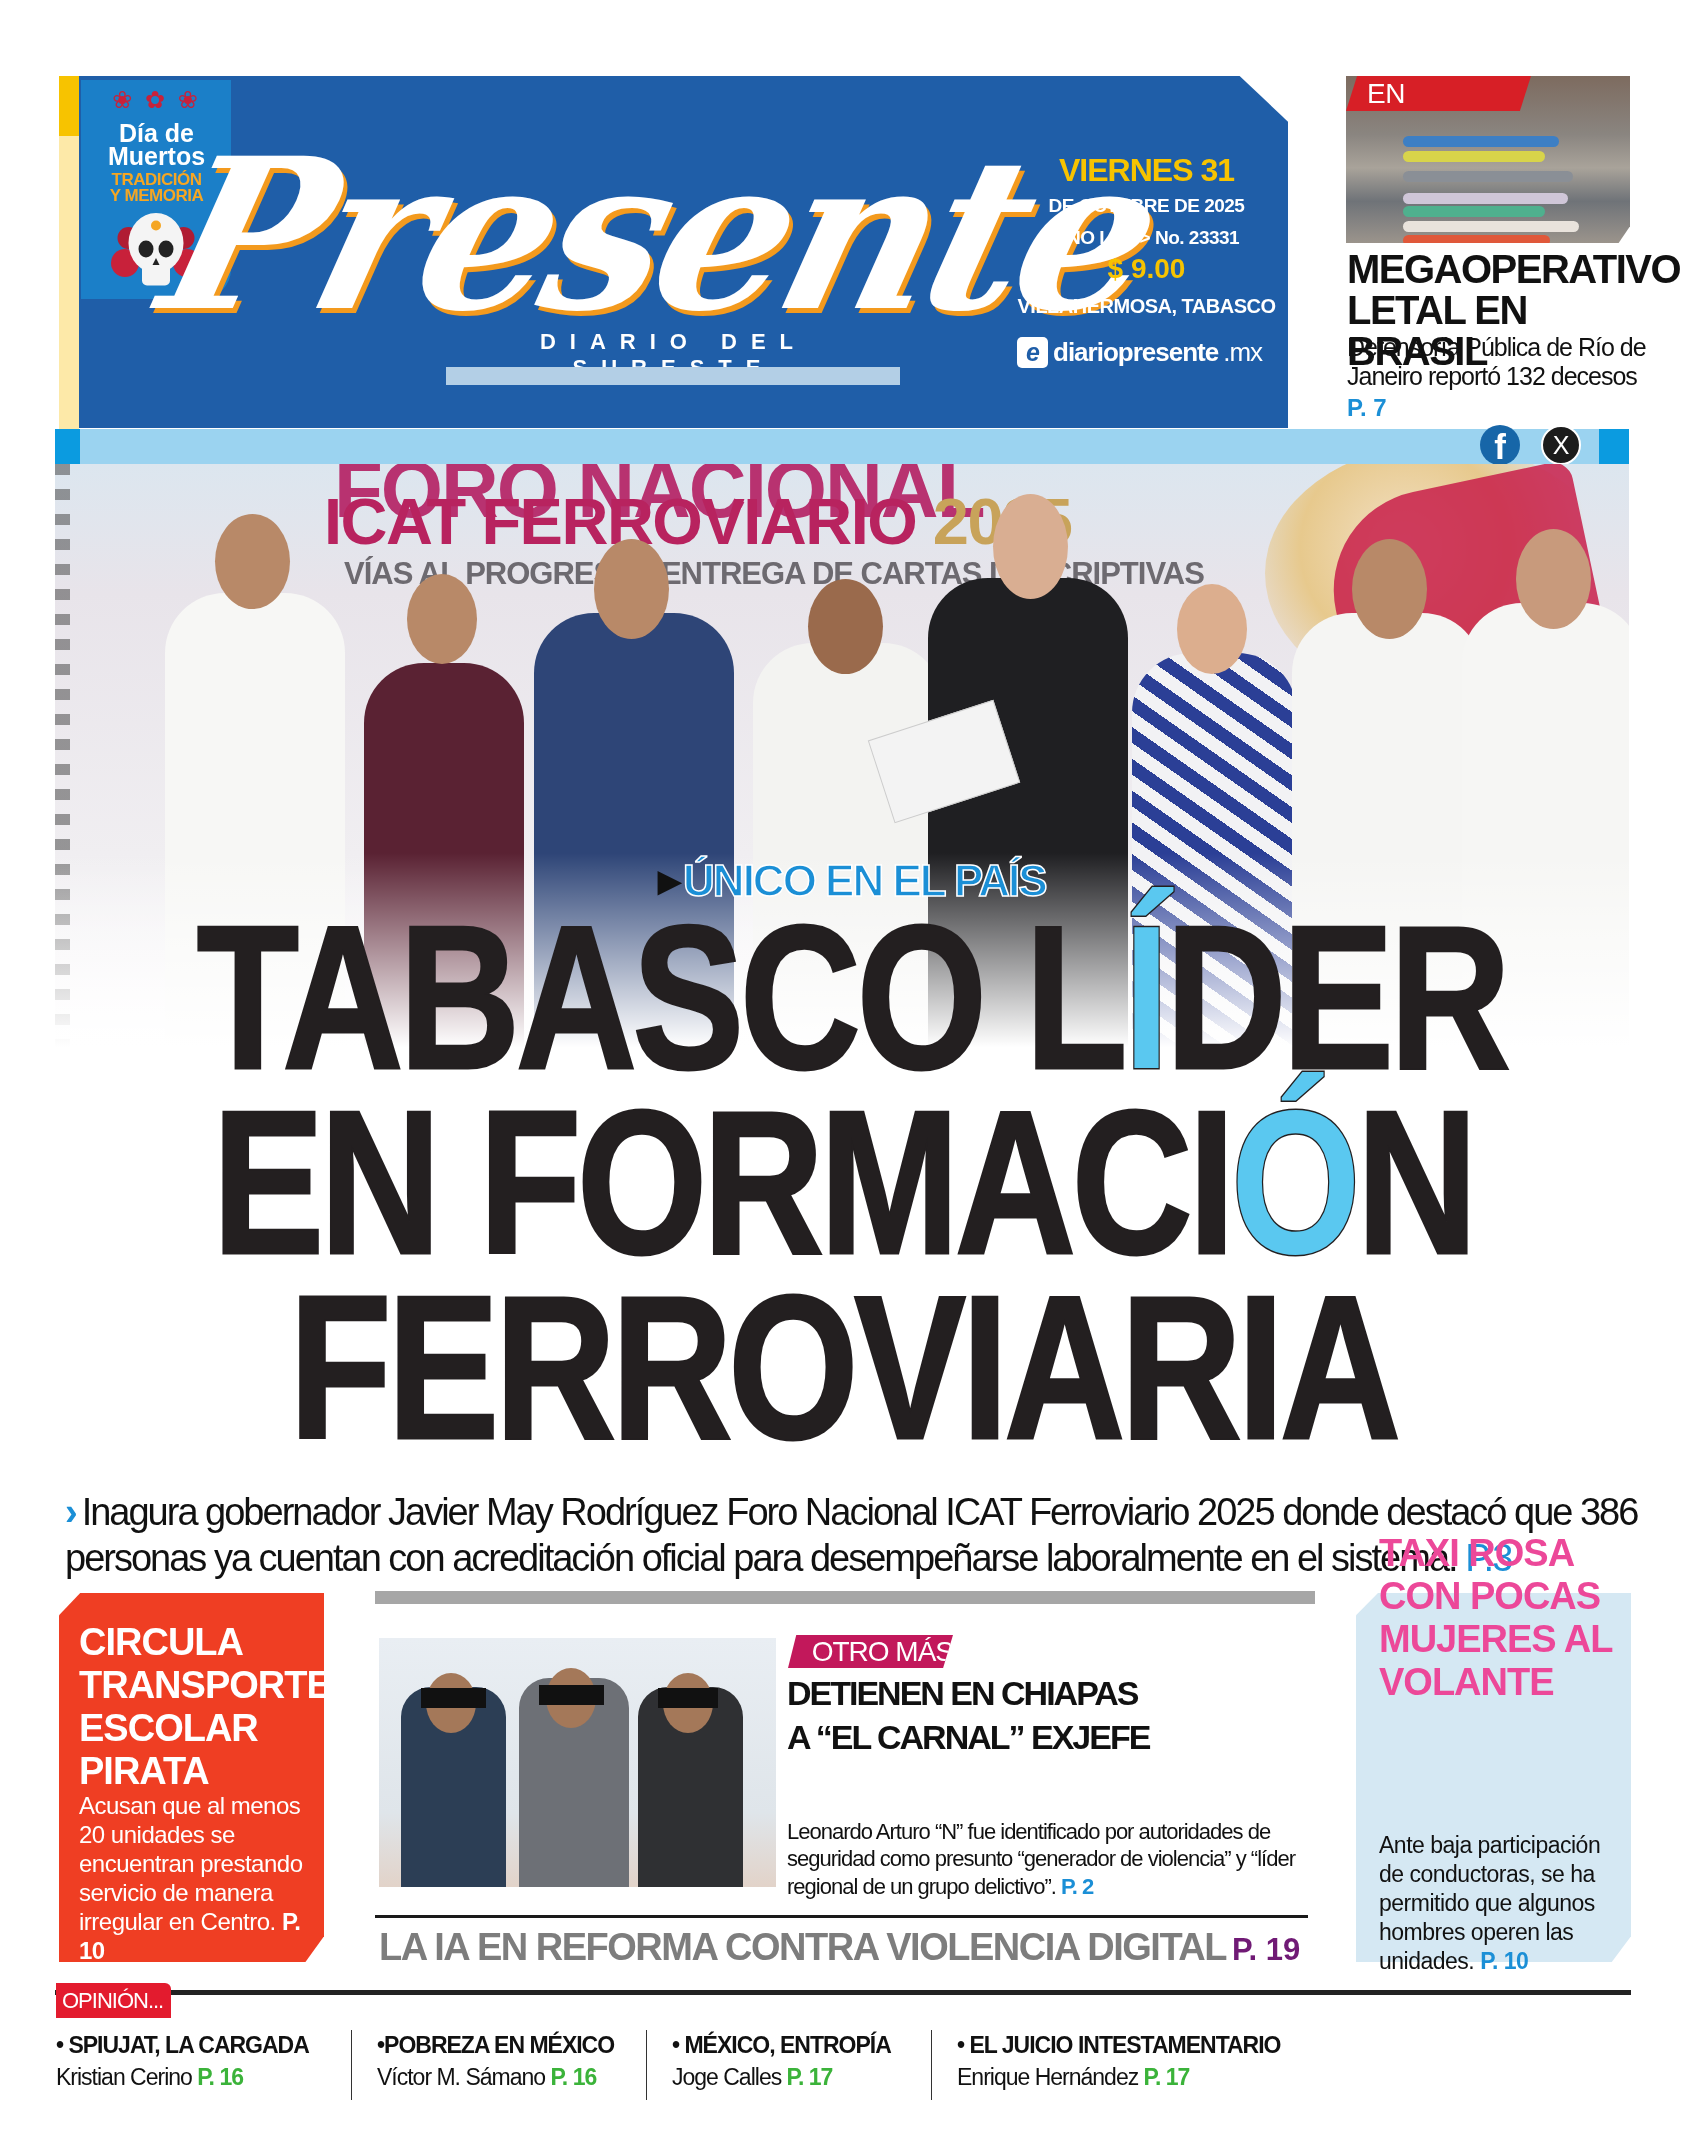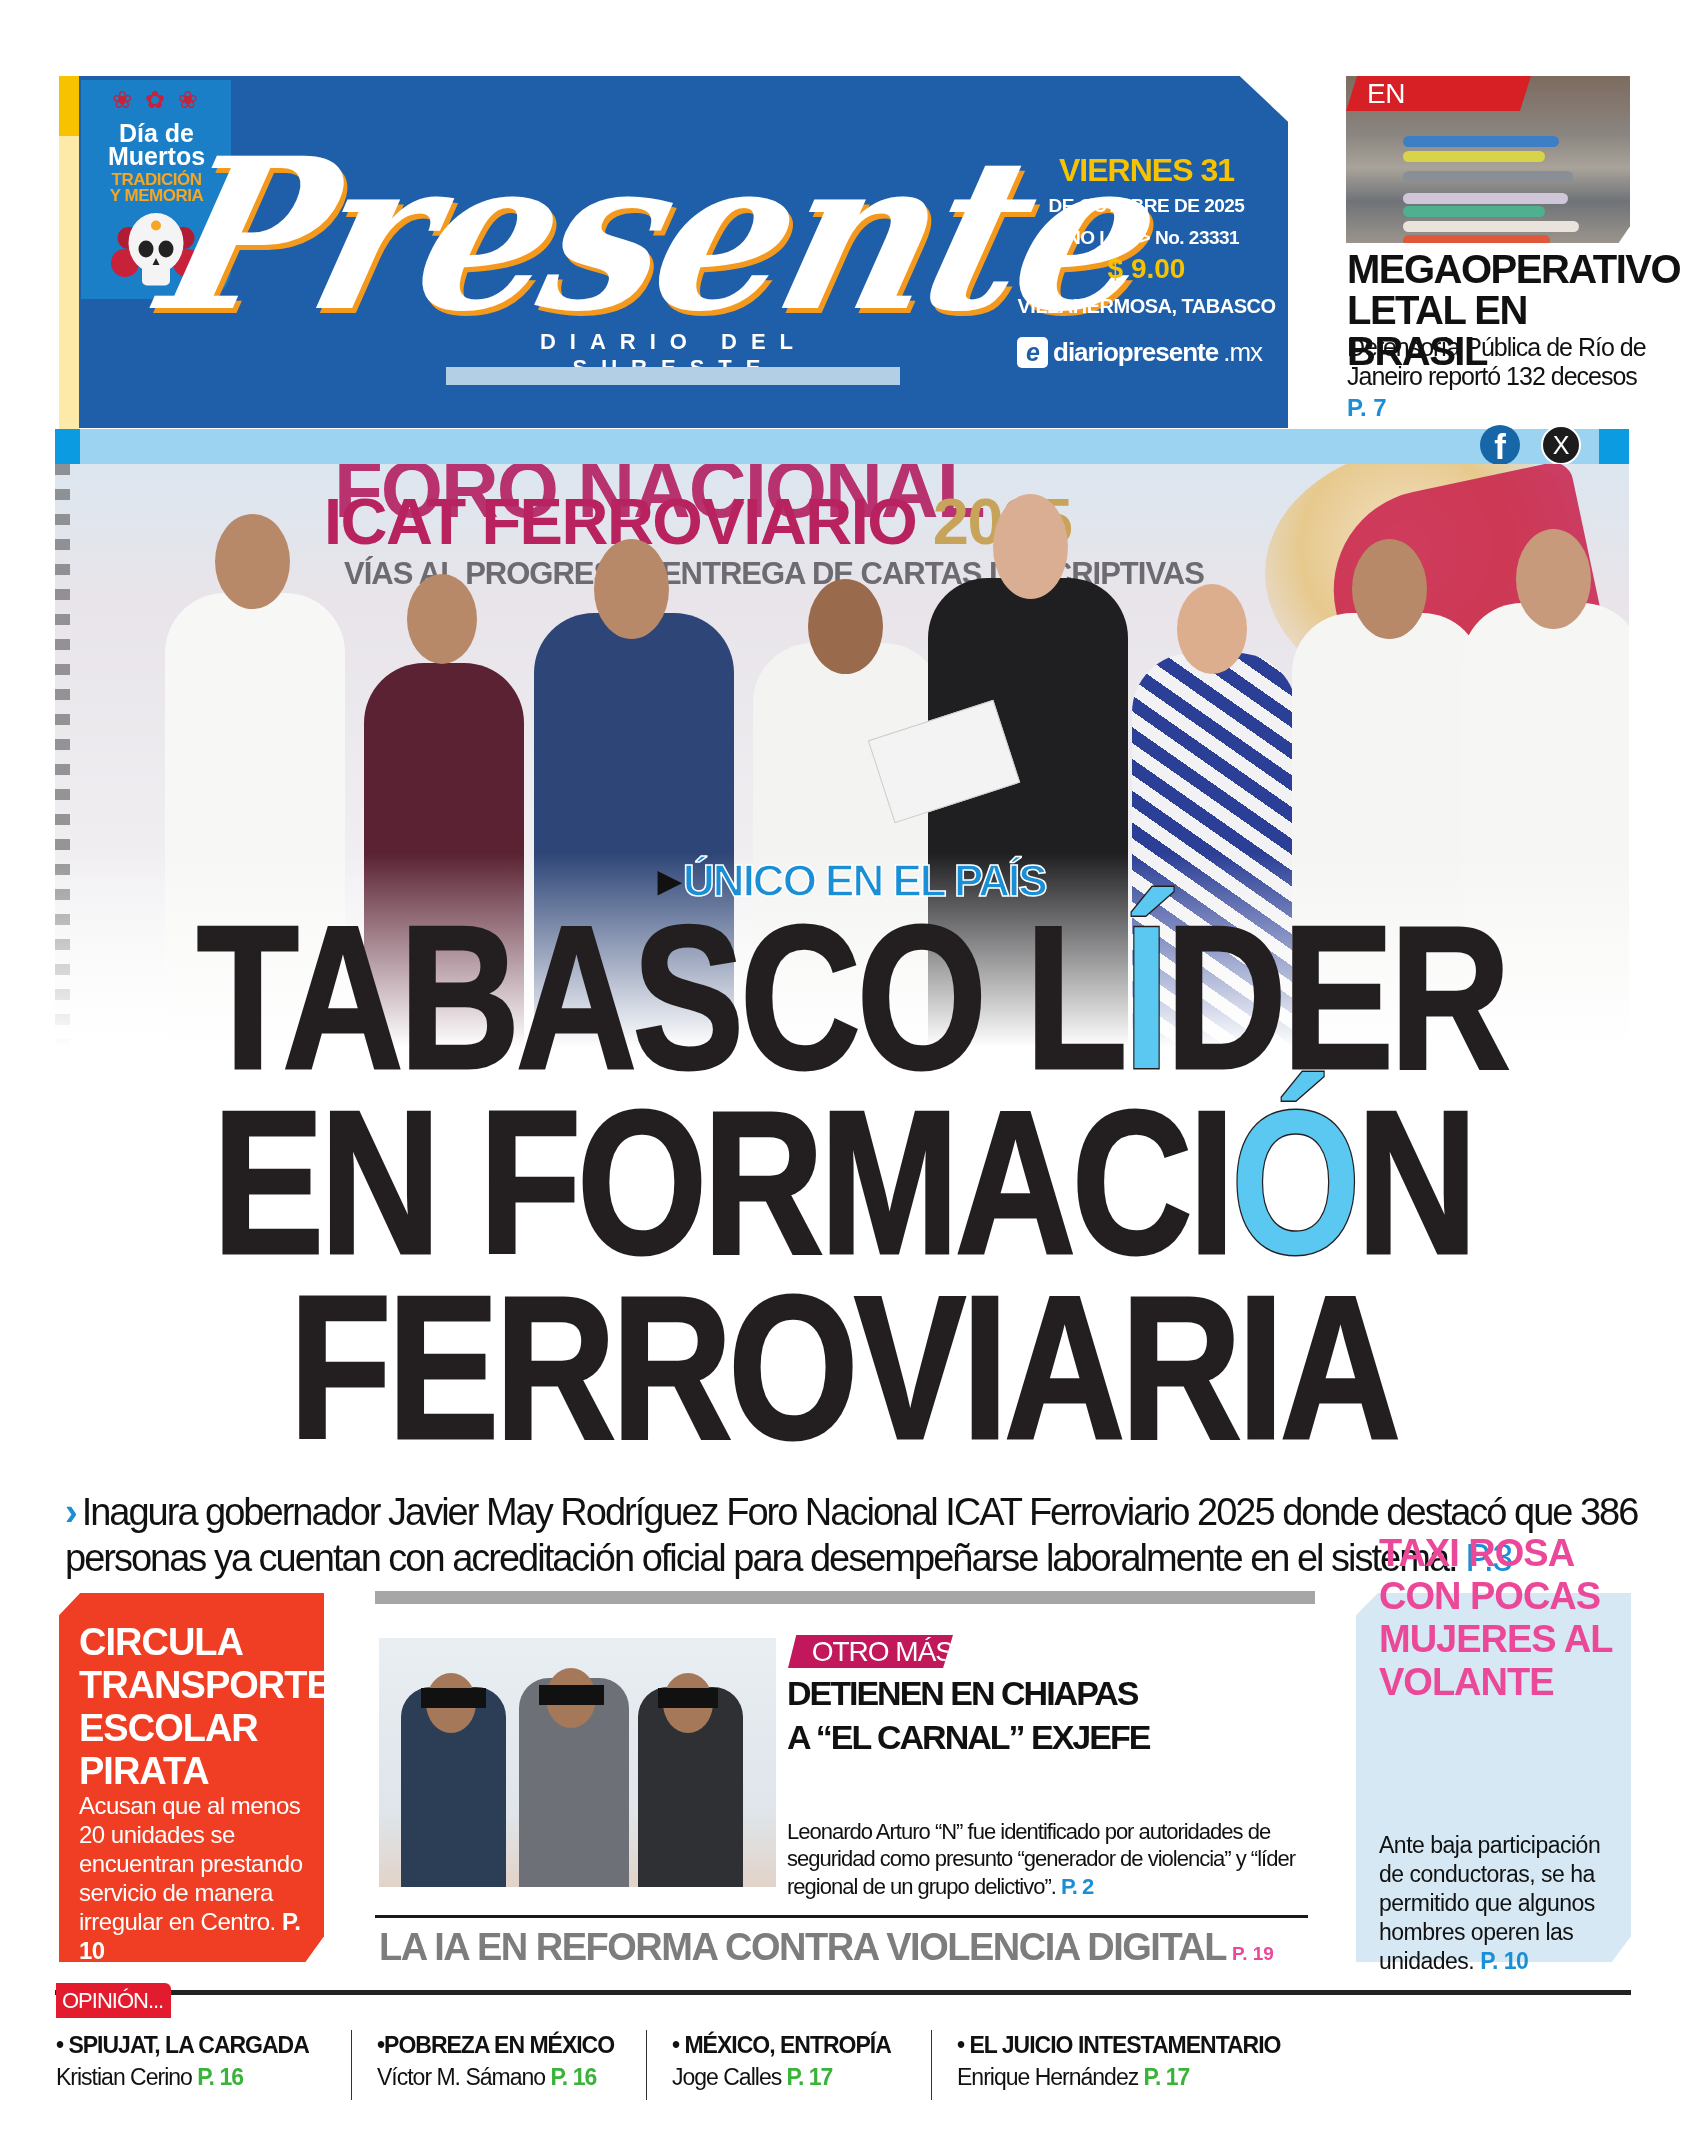--- a/index.html
+++ b/index.html
@@ -93,21 +93,21 @@
   .suspect { position:absolute; bottom:0; border-radius:30px 30px 0 0; }
   .suspect-head { position:absolute; border-radius:50%; background:#a47859; }
   .suspect-bar { position:absolute; height:20px; background:#111; }
   .otro-tag { left:788px; top:1635px; width:165px; height:33px; background:#c2185b; color:#ffffff; font-size:28px; line-height:33px; padding-left:20px; box-sizing:border-box; letter-spacing:-1px;
               clip-path: polygon(5% 0, 100% 0, 94% 100%, 0 100%); text-align: right; }
   .center-head { left:787px; top:1671px; width:539px; font-weight:bold; color:#111; font-size:34px; line-height:44px; letter-spacing:-2px; }
   .center-body { left:787px; top:1818px; width:539px; font-size:22px; line-height:27.4px; letter-spacing:-1px; color:#111; }
   .center-page { color:#1b8fd6; font-weight:bold; }
   .center-rule2 { left:375px; top:1915px; width:933px; height:2.5px; background:#1a1a1a; }
   .ia-head { left:379px; top:1926px; width:948px; font-weight:bold; color:#7d7d7d; font-size:38px; letter-spacing:-1.5px; white-space:nowrap; }
-  .ia-page { color:#ec4899; font-size:19px; margin-left:6px; letter-spacing:0; }
+  .ia-page { color:#701a75; font-size:31px; margin-left:6px; letter-spacing:0; }
 
   
   .blue-box { left:1356px; top:1593px; width:275px; height:369px; background:#d5e8f3;
               clip-path: polygon(8% 0, 100% 0, 100% 93%, 93% 100%, 0 100%, 0 6%); }
   .blue-head { left:1379px; top:1532px; width:239px; font-weight:bold; color:#ec4899; font-size:38px; line-height:43px; letter-spacing:-1px; }
   .blue-body { left:1379px; top:1791px; width:239px; color:#111; font-size:23px; line-height:29px; letter-spacing:-0.5px;margin-top:40px; }
   .blue-page { color:#1b8fd6; font-weight:bold; }
 
   
   .op-rule { left:55px; top:1990px; width:1576px; height:5px; background:#222; }

